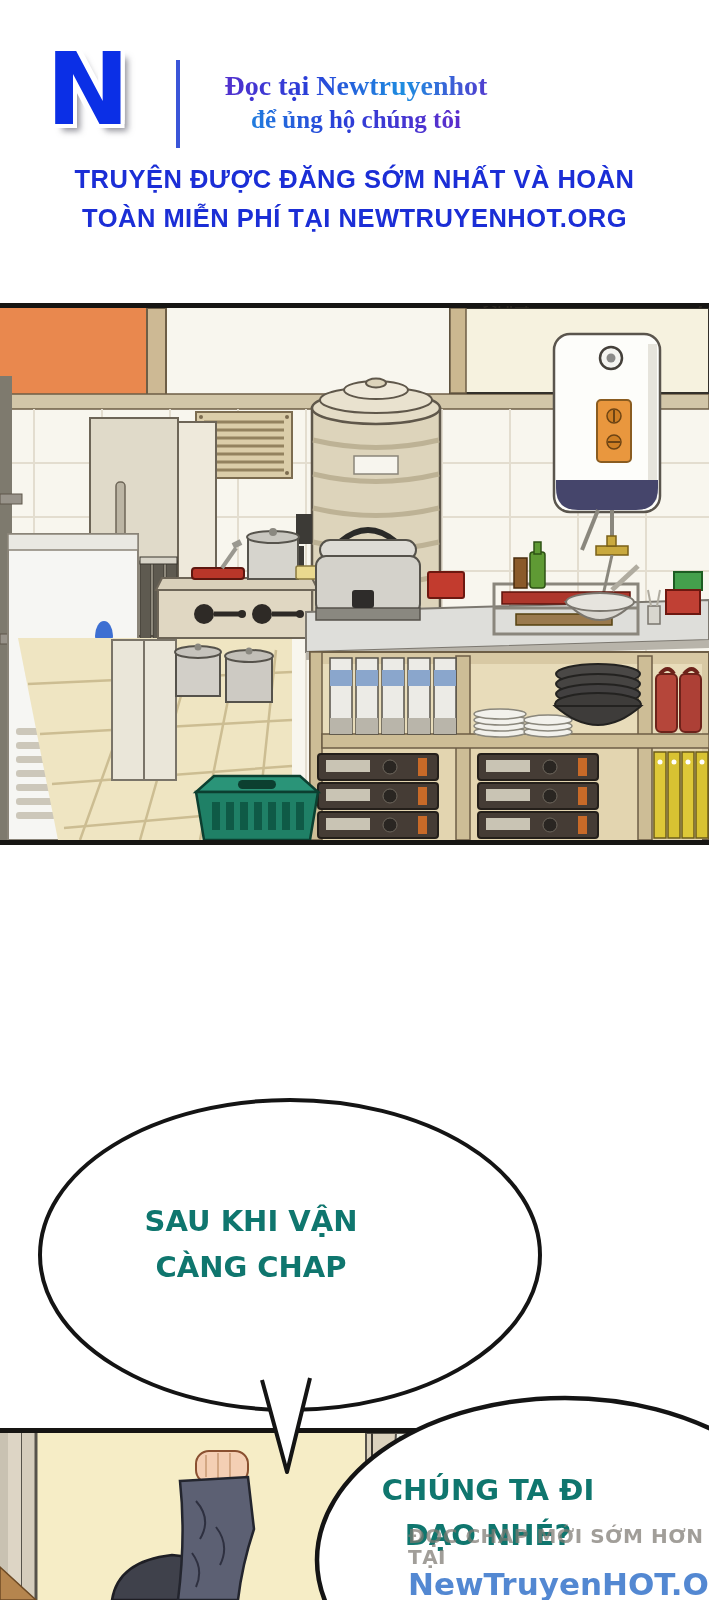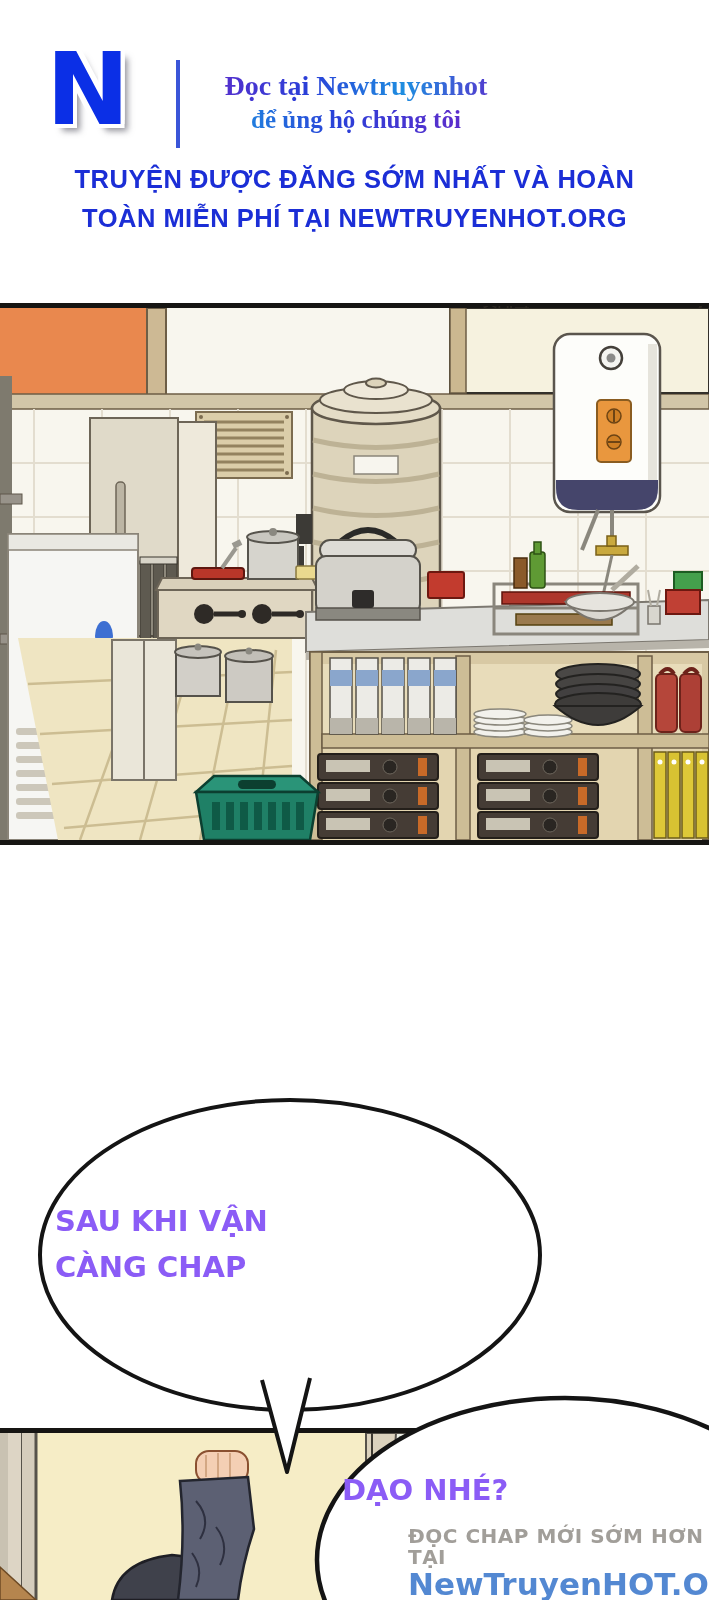--- a/index.html
+++ b/index.html
@@ -44,21 +44,21 @@
     text-shadow:-2px -2px 0 #fff,2px -2px 0 #fff,-2px 2px 0 #fff,2px 2px 0 #fff,0 3px 2px rgba(0,0,0,.35);}
   #wm1 .b{font-size:30px;font-weight:bold;color:#5560c8;margin-top:2px;
     text-shadow:-2px -2px 0 #fff,2px -2px 0 #fff,-2px 2px 0 #fff,2px 2px 0 #fff,0 3px 2px rgba(0,0,0,.3);}
 
   #wm2{left:408px;top:1526px;width:300px;text-align:left;z-index:9;line-height:1.05;}
   #wm2 .g{font-size:20px;font-weight:bold;color:rgba(125,120,114,.72);letter-spacing:.5px;}
   #wm2 .b{font-size:31px;font-weight:bold;color:rgba(45,110,200,.82);
     text-shadow:1px 1px 0 rgba(255,255,255,.6);}
 
   
-  .bubble-text{color:#8b5cf6;font-weight:bold;
+  .bubble-text{color:#0f766e;font-weight:bold;text-align:center;
     font-family:"DejaVu Sans",sans-serif;}
   #bubble1-text{left:55px;top:1198px;width:392px;font-size:29px;line-height:46px;z-index:6;}
   #bubble2-text{left:342px;top:1468px;width:292px;font-size:29px;line-height:45px;z-index:8;}
 
   svg{display:block;}
   #panel1-svg{left:0;top:308px;z-index:1;}
   #panel2-svg{left:0;top:1433px;z-index:1;}
   #bubble1-svg{left:0;top:1080px;z-index:5;}
   #bubble2-svg{left:0;top:1390px;z-index:7;}
 </style>
@@ -460,20 +460,21 @@
       <path d="M206,22 v22 M218,20 v26 M230,20 v26" stroke="#c89a74" stroke-width="1.5"></path>
       <path d="M180,48 L248,44 L254,96 Q242,132 238,167 L178,167 Q186,104 180,48 Z" fill="#5c6073" stroke="#23252e" stroke-width="2.5"></path>
       <path d="M196,68 Q212,86 200,106 M216,94 Q230,112 220,132 M192,120 Q204,136 196,154" stroke="#2e3040" stroke-width="2" fill="none"></path>
     </g>
   </svg>
 
   <svg id="bubble2-svg" class="abs" width="709" height="210" viewBox="0 0 709 210">
     <ellipse cx="565" cy="170" rx="248" ry="162" fill="#ffffff" stroke="#141414" stroke-width="4.5"></ellipse>
   </svg>
   <div class="abs bubble-text" id="bubble2-text">
+    <div>CHÚNG TA ĐI</div>
     <div>DẠO NHÉ?</div>
   </div>
 
   <div class="abs" id="wm2">
     <div class="g">ĐỌC CHAP MỚI SỚM HƠN TẠI</div>
     <div class="b">NewTruyenHOT.Org</div>
   </div>
 
 </div>
 

